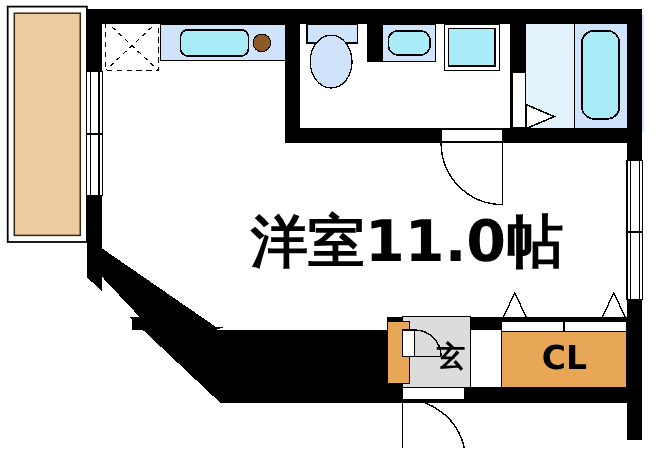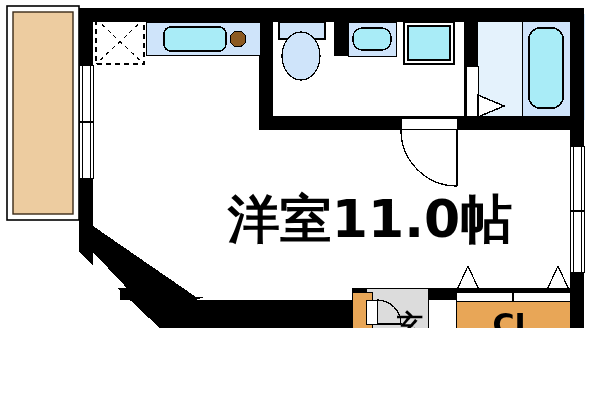--- a/index.html
+++ b/index.html
@@ -1,19 +1,19 @@
 <!DOCTYPE html>
 <html><head>
 <meta charset="utf-8">
 <style>
   html,body{margin:0;padding:0;background:#ffffff;}
   body{font-family:"Liberation Sans","DejaVu Sans",sans-serif;}
   #plan{
     position:relative;
-    width:600px;height:328px;
+    width:600px;height:408px;
     background:#ffffff;
     overflow:hidden;
   }
   #plan svg{display:block;}
   .roomlabel{
     font-family:"DejaVu Sans","Liberation Sans",sans-serif;
     font-weight:700;
     fill:#000000;
   }
 </style>

